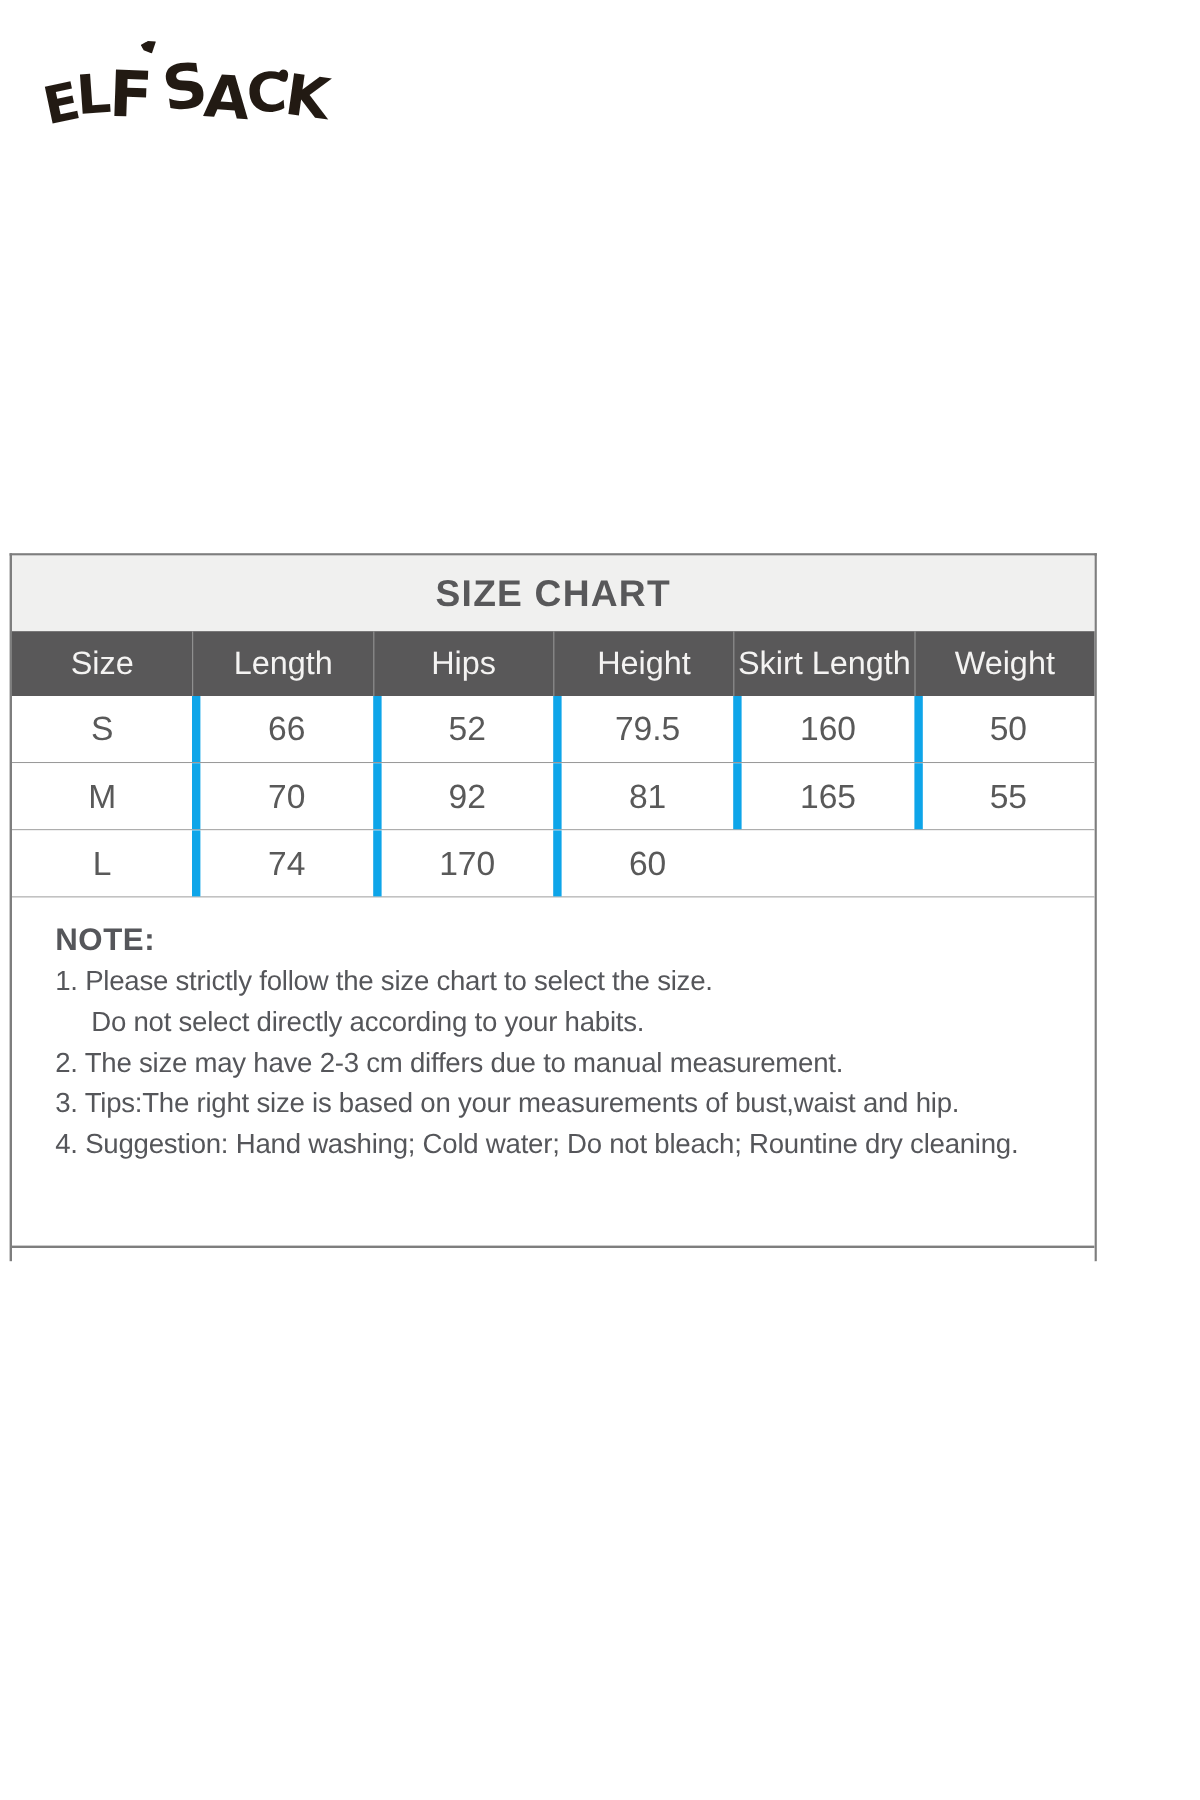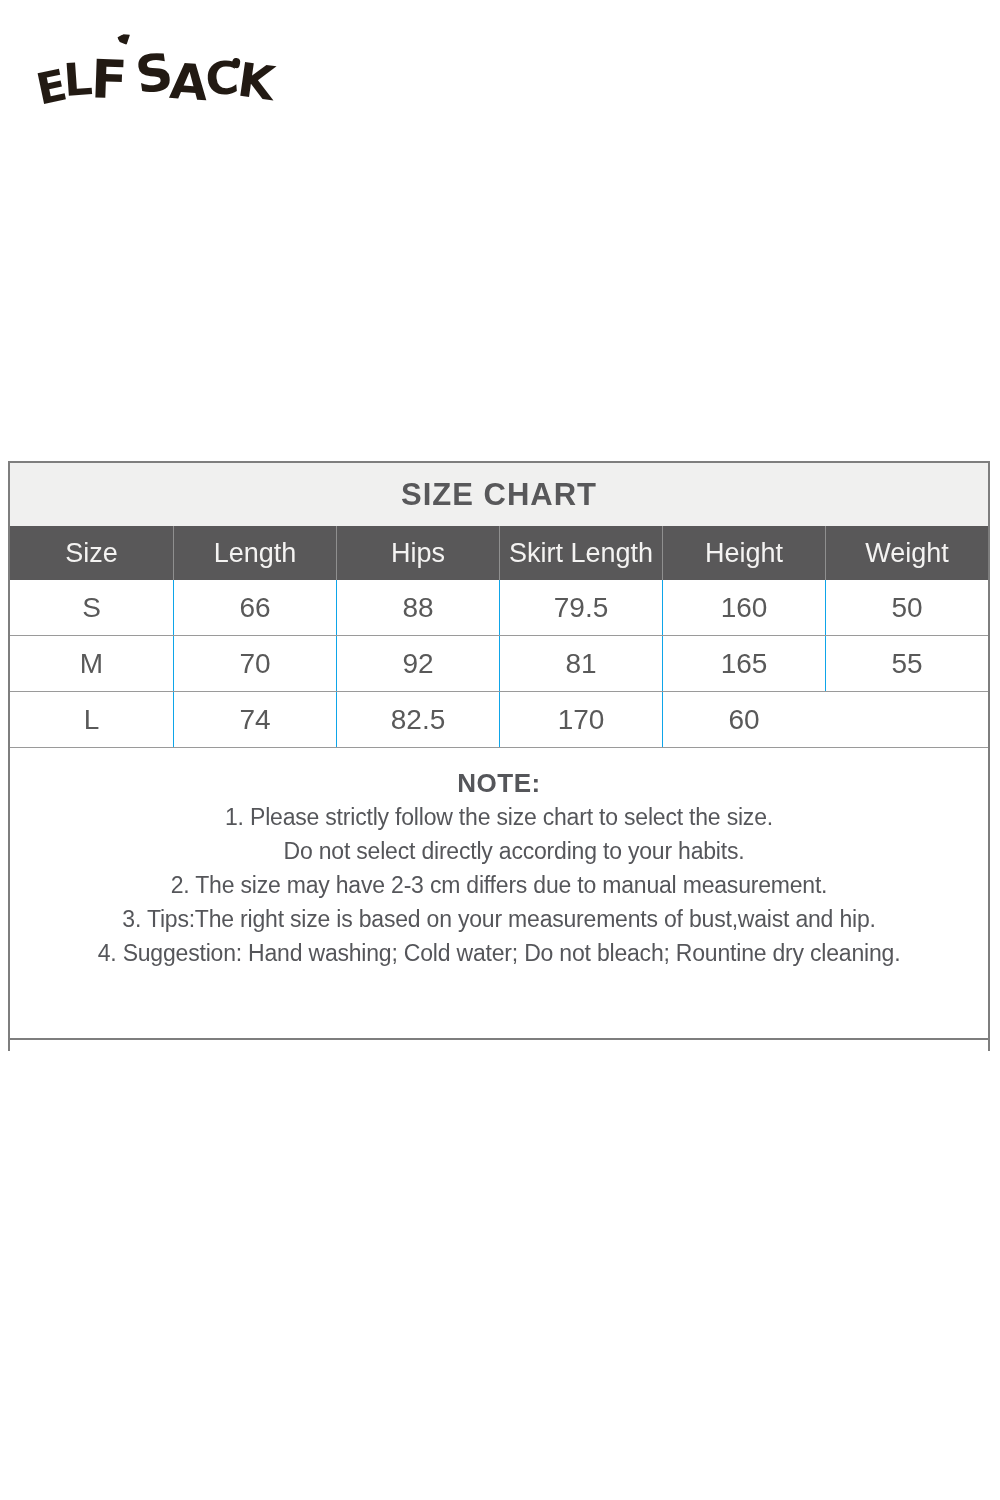--- a/index.html
+++ b/index.html
@@ -27,24 +27,23 @@
     clip-path:polygon(0 15%, 50% 0, 100% 20%, 55% 100%, 10% 60%);
     transform:rotate(-15deg);
   }
   .logo-mark-dot {
     position:absolute; left:196px; top:18px; width:8px; height:10px; background:#221a13;
     border-radius:50% 50% 40% 60%; transform:rotate(12deg);
   }
 
   
   .chart {
-    position:absolute; left:8px; top:461px; width:982px;
+    position:absolute; left:8px; top:461px; width:906px;
     border:2px solid #7e7e7e; border-bottom:none;
     background:#ffffff;
-    text-align:center;
   }
   .title-row {
     height:63px; background:#f0f0ef;
     display:flex; align-items:center; justify-content:center;
     font-size:31px; font-weight:bold; letter-spacing:1px; color:#58585a;
   }
   .header-row {
     height:54px; background:#595859;
     display:grid; grid-template-columns:repeat(6,1fr);
   }
@@ -52,21 +51,21 @@
     display:flex; align-items:center; justify-content:center;
     color:#f4f3f2; font-size:27px; border-left:1px solid #8f8f8f;
   }
   .hcell:first-child { border-left:none; }
   .drow {
     height:56px; display:grid; grid-template-columns:repeat(6,1fr);
     border-bottom:1px solid #9a9a9a; background:#ffffff;
   }
   .dcell {
     display:flex; align-items:center; justify-content:center;
-    color:#595959; font-size:28px; border-left:1px solid #0ea5e9;
+    color:#595959; font-size:28px; border-left:7px solid #0ea5e9;
   }
   .dcell:first-child { border-left:none; }
 
   
   .note-box {
     height:292px; border-bottom:2px solid #7e7e7e;
     padding:18px 36px 0 36px; background:#ffffff;
   }
   .note-heading {
     font-size:26px; font-weight:bold; color:#55565a; line-height:34px;
@@ -90,45 +89,44 @@
     <span class="logo-mark-heart"></span>
     <span class="logo-mark-dot"></span>
   <span class="lt l0">E</span><span class="lt l1">L</span><span class="lt l2">F</span><span class="l3"></span><span class="lt l4">S</span><span class="lt l5">A</span><span class="lt l6">C</span><span class="lt l7">K</span></div>
 
   <div class="chart">
     <div class="title-row">SIZE CHART</div>
     <div class="header-row" id="header-row">
         <div class="hcell">Size</div>
         <div class="hcell">Length</div>
         <div class="hcell">Hips</div>
+        <div class="hcell">Height</div>
         <div class="hcell">Skirt Length</div>
-        <div class="hcell">Height</div>
         <div class="hcell">Weight</div>
       </div>
     <div id="data-rows">
         <div class="drow">
           <div class="dcell">S</div>
           <div class="dcell">66</div>
-          <div class="dcell">88</div>
+          <div class="dcell">52</div>
           <div class="dcell">79.5</div>
           <div class="dcell">160</div>
           <div class="dcell">50</div>
         </div>
         <div class="drow">
           <div class="dcell">M</div>
           <div class="dcell">70</div>
           <div class="dcell">92</div>
           <div class="dcell">81</div>
           <div class="dcell">165</div>
           <div class="dcell">55</div>
         </div>
         <div class="drow">
           <div class="dcell">L</div>
           <div class="dcell">74</div>
-          <div class="dcell">82.5</div>
           <div class="dcell">170</div>
           <div class="dcell">60</div>
         </div>
       </div>
     <div class="note-box">
       <div class="note-heading">NOTE:</div>
       <div id="note-lines">
           <div class="note-line">1. Please strictly follow the size chart to select the size.</div>
           <div class="note-line indent">Do not select directly according to your habits.</div>
           <div class="note-line">2. The size may have 2-3 cm differs due to manual measurement.</div>

